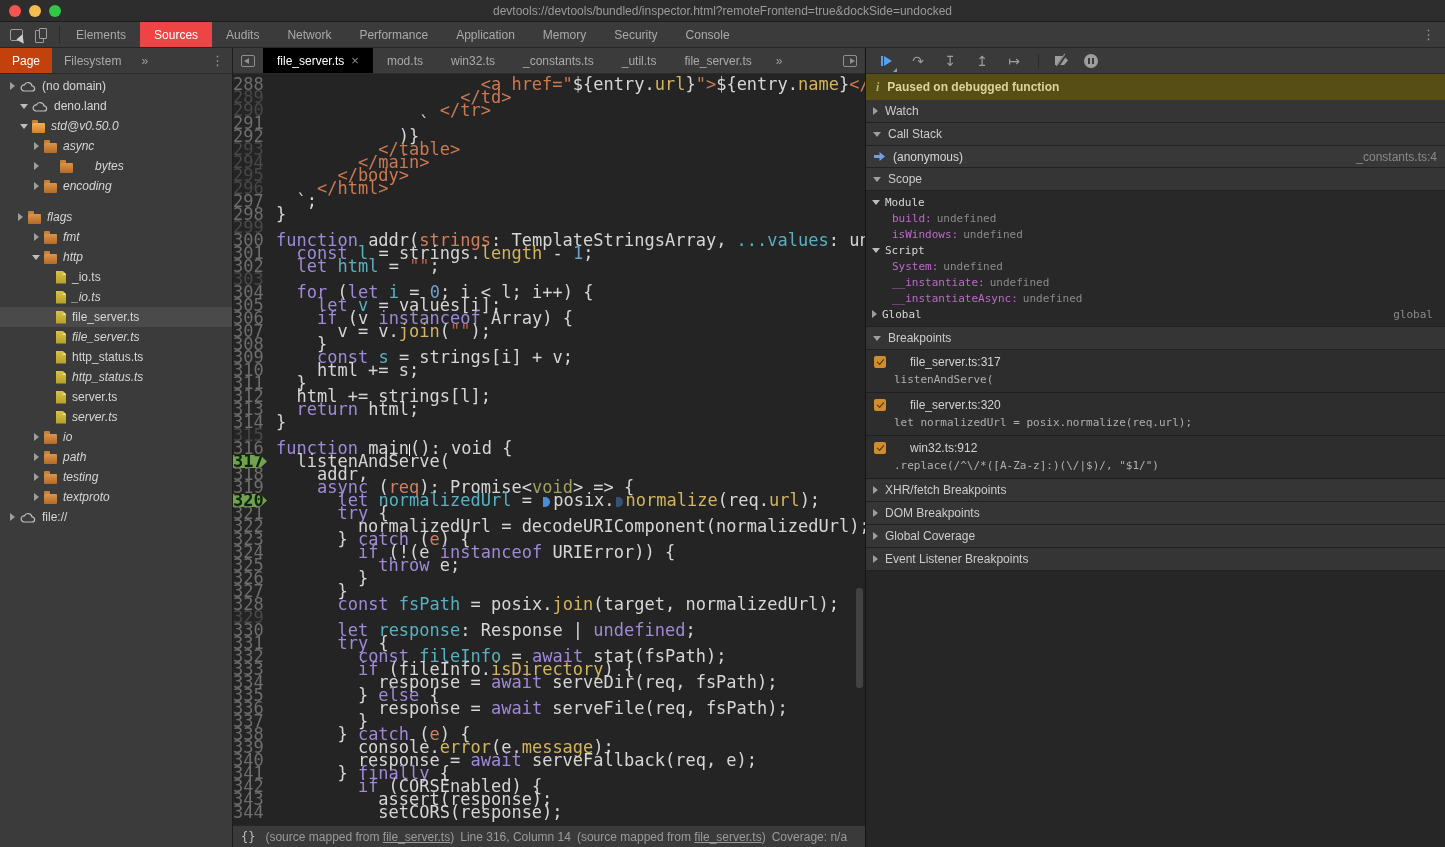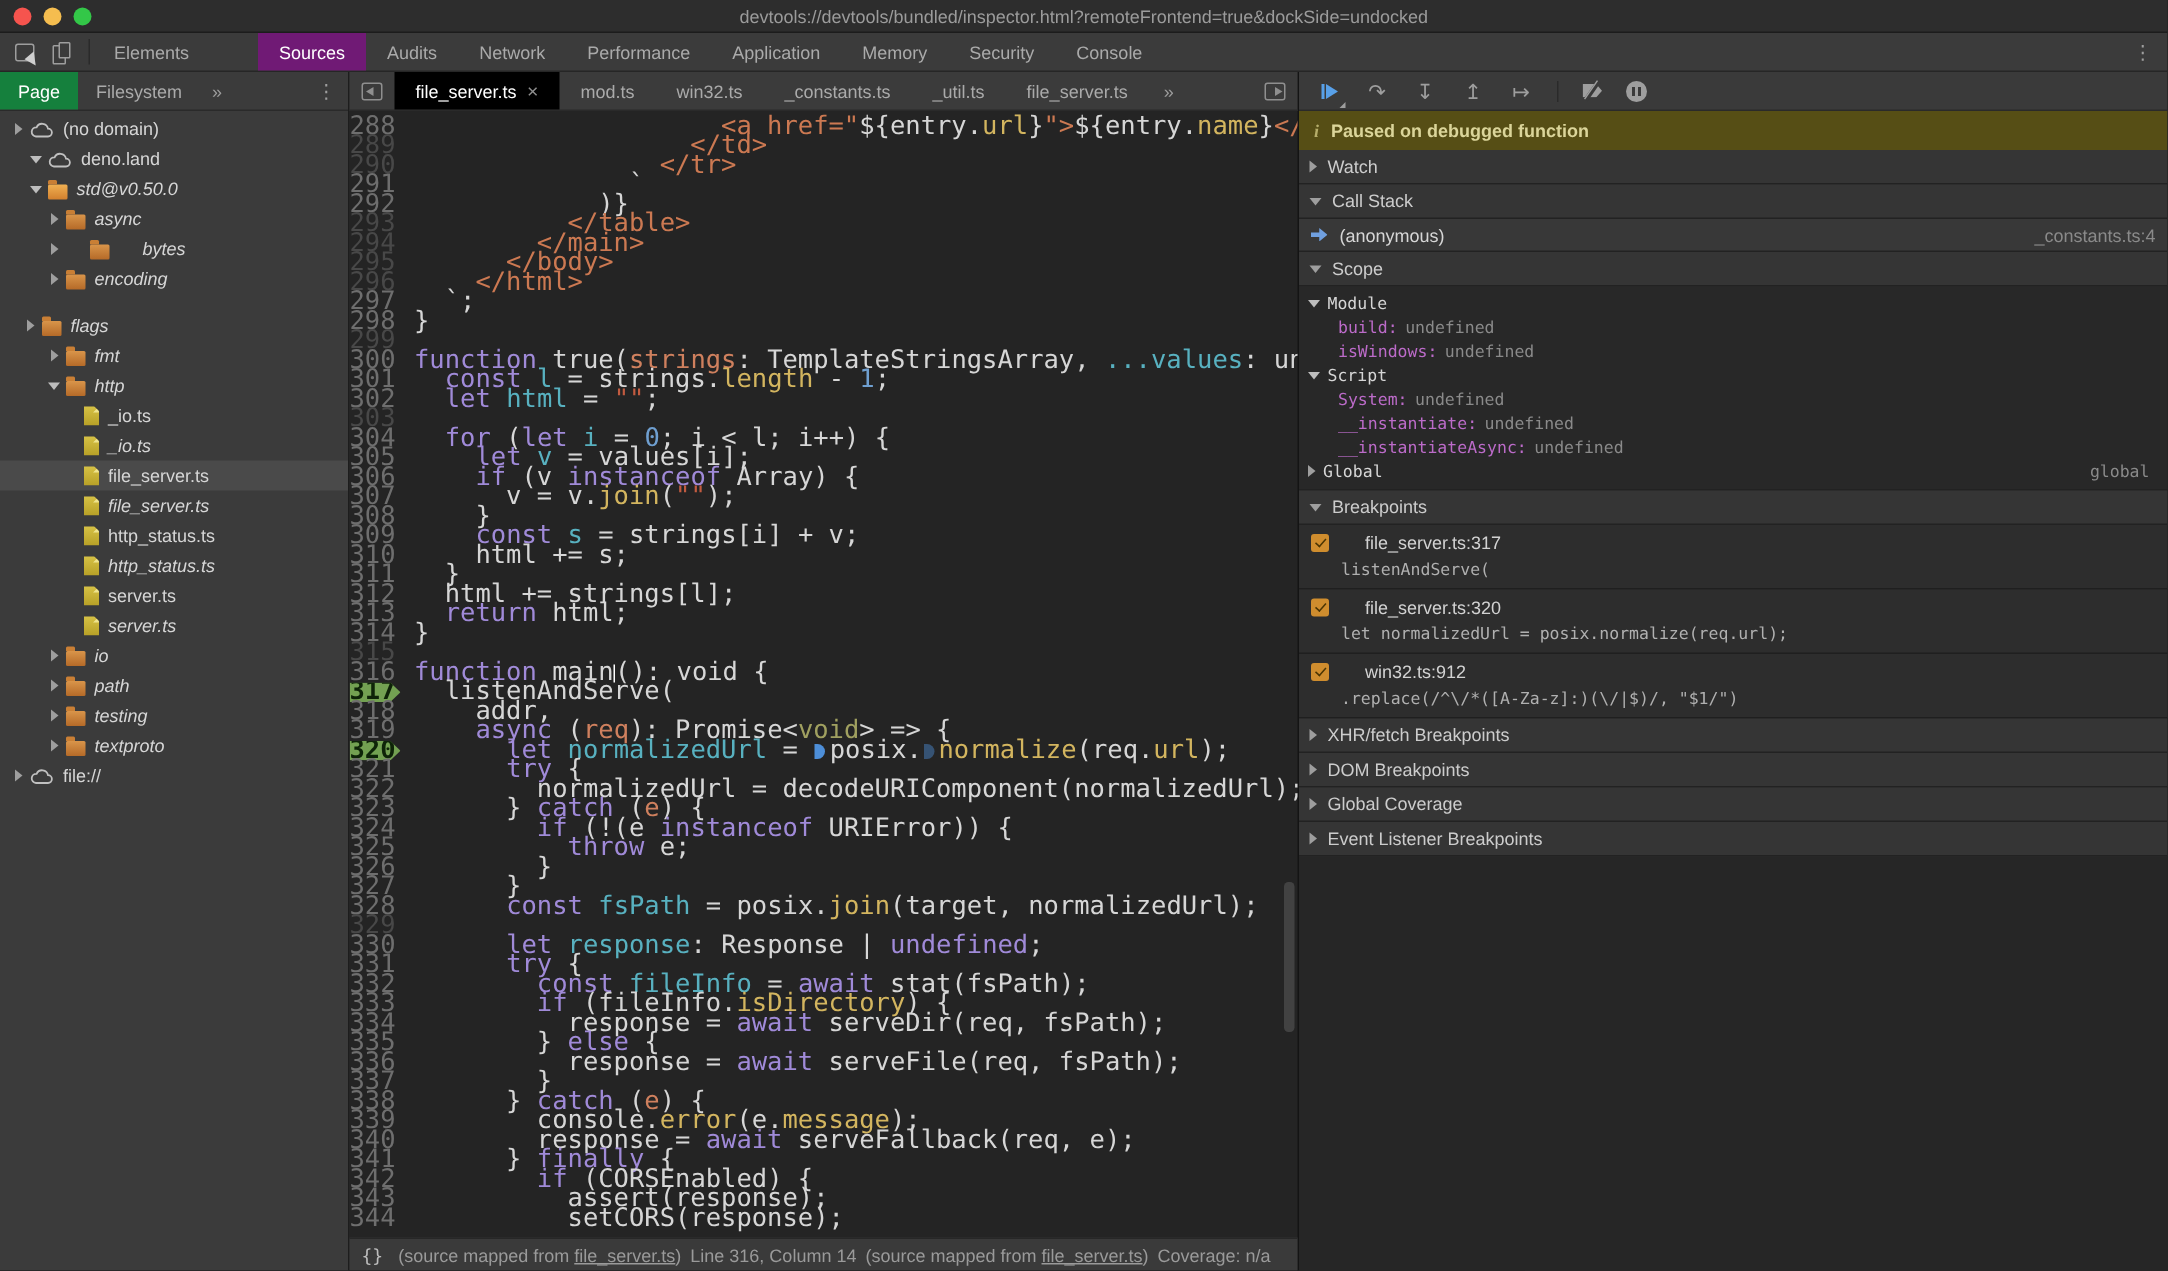--- a/index.html
+++ b/index.html
@@ -21,31 +21,31 @@
   .i-inspect { position:relative; width:13px; height:12px; border:1.5px solid #9e9e9e; border-radius:2px; }
   .i-inspect::after { content:""; position:absolute; right:-4px; bottom:-4px;
     border-top:8px solid #cfcfcf; border-left:3px solid transparent; border-right:5px solid transparent;
     transform:rotate(-40deg); }
   .i-device { position:relative; width:12px; height:13px; }
   .i-device::before { content:""; position:absolute; left:0; top:2px; width:7px; height:11px; border:1.5px solid #9e9e9e; border-radius:1px;}
   .i-device::after { content:""; position:absolute; right:0; top:0; width:6px; height:9px; border:1.5px solid #9e9e9e; background:#3b3b3b; border-radius:1px;}
   .tb-sep { width:1px; background:#2a2a2a; margin:4px 2px; }
   .tabs { display:flex; align-items:stretch; }
   .tab { display:flex; align-items:center; padding:0 14px; color:#aaaaaa; cursor:default; }
-  .tab.active { background:#701a75; color:#ffffff;margin-left:32px; }
+  .tab.active { background:#ef4444; color:#ffffff; }
   .kebab { margin-left:auto; display:flex; align-items:center; padding:0 10px; color:#9e9e9e; font-size:13px; }
 
   
   .workspace { display:flex; height:799px; }
 
   
   .navigator { width:233px; background:#3b3b3b; border-right:1px solid #1d1d1d; display:flex; flex-direction:column; }
   .nav-tabstrip { height:26px; display:flex; align-items:stretch; border-bottom:1px solid #2a2a2a; flex:none; }
   .nav-tab { display:flex; align-items:center; padding:0 12px; color:#aaaaaa; }
-  .nav-tab.active { background:#15803d; color:#fff; }
+  .nav-tab.active { background:#c2410c; color:#fff; }
   .nav-chevron { display:flex; align-items:center; padding:0 8px; color:#9e9e9e; }
   .nav-kebab { margin-left:auto; display:flex; align-items:center; padding:0 8px; color:#9e9e9e; font-size:13px;}
   .tree { flex:1; overflow:hidden; padding-top:2px; }
   .trow { height:20px; display:flex; align-items:center; color:#d6d6d6; white-space:nowrap; }
   .trow.selected { background:#4a4a4a; }
   .trow .arrow { width:12px; flex:none; display:flex; justify-content:center; }
   .tri-r { width:0; height:0; border-left:5px solid #9e9e9e; border-top:4px solid transparent; border-bottom:4px solid transparent; }
   .tri-d { width:0; height:0; border-top:5px solid #bdbdbd; border-left:4px solid transparent; border-right:4px solid transparent; }
   .trow .ticon { margin:0 6px 0 2px; flex:none; display:flex; align-items:center; }
   .trow.italic .tlabel { font-style:italic; }
@@ -406,21 +406,21 @@
         <div class="cline"><span class="gut dim">290</span><span class="ctext"><span class="c-t">                &lt;/tr&gt;</span></span></div>
         <div class="cline"><span class="gut">291</span><span class="ctext"><span class="c-w">              `</span></span></div>
         <div class="cline"><span class="gut">292</span><span class="ctext"><span class="c-w">            )}</span></span></div>
         <div class="cline"><span class="gut dim">293</span><span class="ctext"><span class="c-t">          &lt;/table&gt;</span></span></div>
         <div class="cline"><span class="gut dim">294</span><span class="ctext"><span class="c-t">        &lt;/main&gt;</span></span></div>
         <div class="cline"><span class="gut dim">295</span><span class="ctext"><span class="c-t">      &lt;/body&gt;</span></span></div>
         <div class="cline"><span class="gut dim">296</span><span class="ctext"><span class="c-t">    &lt;/html&gt;</span></span></div>
         <div class="cline"><span class="gut">297</span><span class="ctext"><span class="c-w">  `;</span></span></div>
         <div class="cline"><span class="gut">298</span><span class="ctext"><span class="c-w">}</span></span></div>
         <div class="cline"><span class="gut dim">299</span><span class="ctext"></span></div>
-        <div class="cline"><span class="gut">300</span><span class="ctext"><span class="c-k">function</span><span class="c-w"> true(</span><span class="c-o">strings</span><span class="c-w">: TemplateStringsArray, </span><span class="c-d">...values</span><span class="c-w">: unknown[]): string {</span></span></div>
+        <div class="cline"><span class="gut">300</span><span class="ctext"><span class="c-k">function</span><span class="c-w"> addr(</span><span class="c-o">strings</span><span class="c-w">: TemplateStringsArray, </span><span class="c-d">...values</span><span class="c-w">: unknown[]): string {</span></span></div>
         <div class="cline"><span class="gut">301</span><span class="ctext"><span class="c-w">  </span><span class="c-k">const</span><span class="c-w"> </span><span class="c-d">l</span><span class="c-w"> = strings.</span><span class="c-p">length</span><span class="c-w"> - </span><span class="c-n">1</span><span class="c-w">;</span></span></div>
         <div class="cline"><span class="gut">302</span><span class="ctext"><span class="c-w">  </span><span class="c-k">let</span><span class="c-w"> </span><span class="c-d">html</span><span class="c-w"> = </span><span class="c-s">""</span><span class="c-w">;</span></span></div>
         <div class="cline"><span class="gut dim">303</span><span class="ctext"></span></div>
         <div class="cline"><span class="gut">304</span><span class="ctext"><span class="c-w">  </span><span class="c-k">for</span><span class="c-w"> (</span><span class="c-k">let</span><span class="c-w"> </span><span class="c-d">i</span><span class="c-w"> = </span><span class="c-n">0</span><span class="c-w">; i &lt; l; i++) {</span></span></div>
         <div class="cline"><span class="gut">305</span><span class="ctext"><span class="c-w">    </span><span class="c-k">let</span><span class="c-w"> </span><span class="c-d">v</span><span class="c-w"> = values[i];</span></span></div>
         <div class="cline"><span class="gut">306</span><span class="ctext"><span class="c-w">    </span><span class="c-k">if</span><span class="c-w"> (v </span><span class="c-k">instanceof</span><span class="c-w"> Array) {</span></span></div>
         <div class="cline"><span class="gut">307</span><span class="ctext"><span class="c-w">      v = v.</span><span class="c-p">join</span><span class="c-w">(</span><span class="c-s">""</span><span class="c-w">);</span></span></div>
         <div class="cline"><span class="gut">308</span><span class="ctext"><span class="c-w">    }</span></span></div>
         <div class="cline"><span class="gut">309</span><span class="ctext"><span class="c-w">    </span><span class="c-k">const</span><span class="c-w"> </span><span class="c-d">s</span><span class="c-w"> = strings[i] + v;</span></span></div>
         <div class="cline"><span class="gut">310</span><span class="ctext"><span class="c-w">    html += s;</span></span></div>

